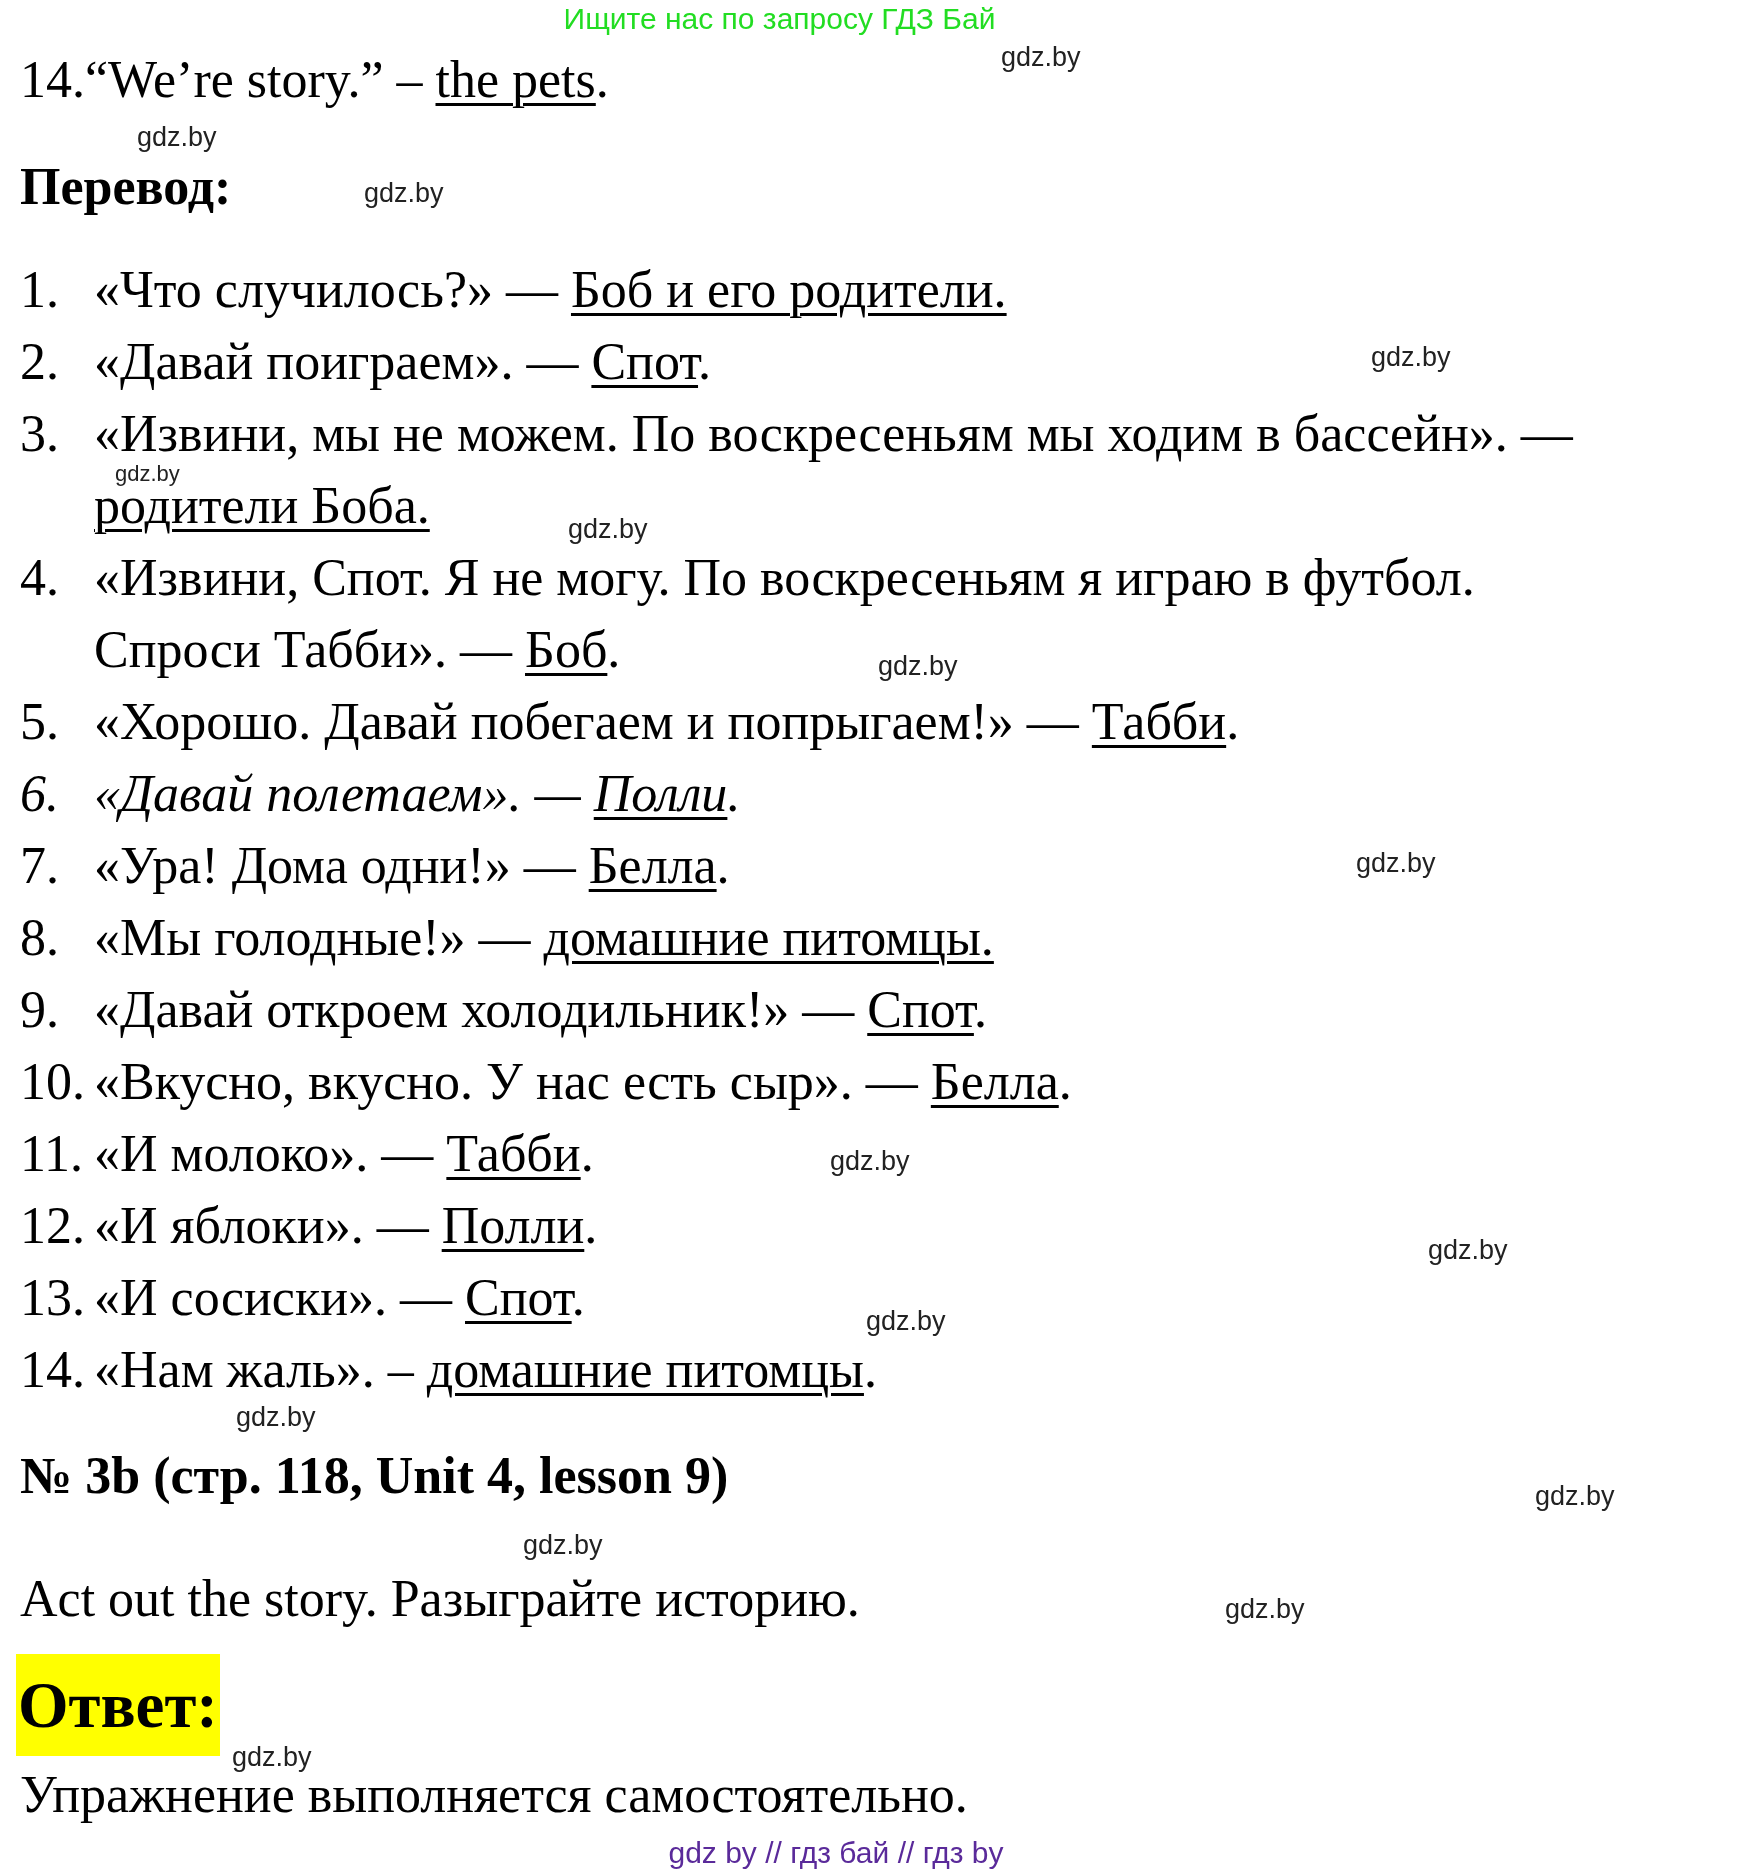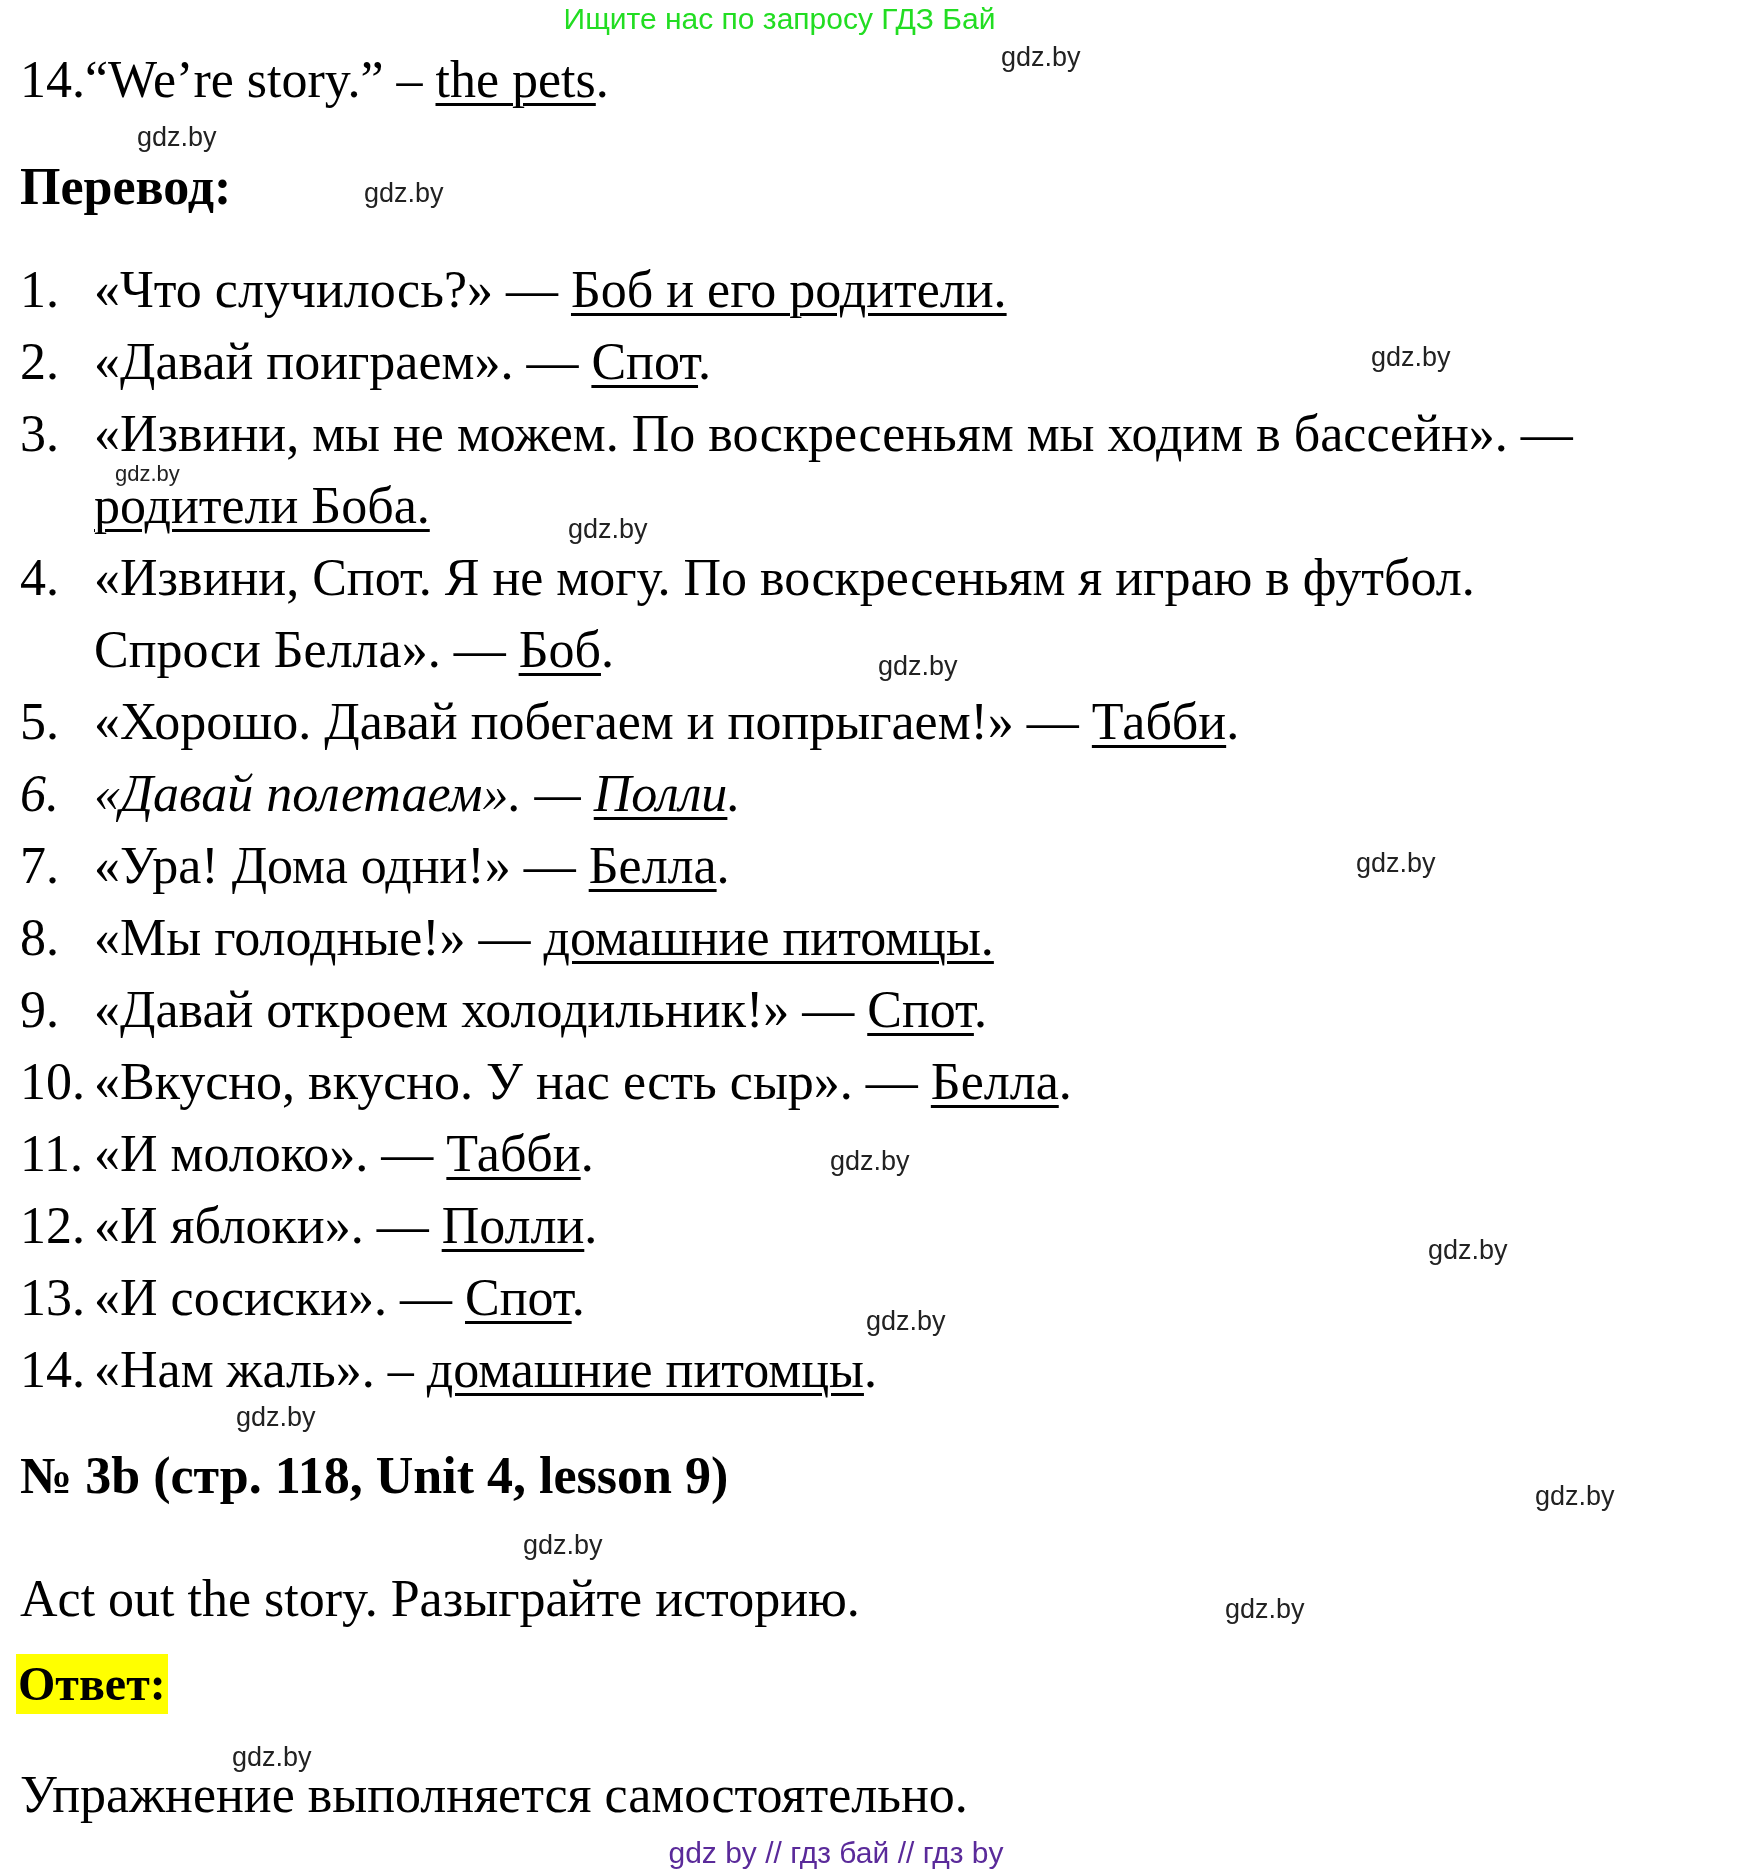--- a/index.html
+++ b/index.html
@@ -5,21 +5,21 @@
   html, body { margin:0; padding:0; background:#fff; }
   body { width:1764px; height:1876px; position:relative; overflow:hidden;
          font-family:"Liberation Serif", serif; color:#000; }
   .abs { position:absolute; white-space:nowrap; }
   .banner { left:0; width:1559px; top:2px; text-align:center; font-family:"Liberation Sans", sans-serif;
             font-size:30px; color:#22dd22; line-height:34px; }
   .line { font-size:52px; line-height:60px; left:20px; }
   .num { display:inline-block; width:74px; }
   .u { text-decoration:underline; text-decoration-thickness:3px; text-underline-offset:6px; }
   .heading { font-weight:bold; font-size:52px; line-height:60px; left:20px; }
-  .answer { font-weight:bold; font-size:48px; line-height:60px; left:16px; background:#ffff00; padding:0 2px; }
+  .answer { font-weight:bold; font-size:65px; line-height:60px; left:16px; background:#ffff00; padding:21px 2px; }
   .wm { font-family:"Liberation Sans", sans-serif; font-size:27px; color:#222; line-height:30px; }
   .footer { left:0; width:1672px; text-align:center; font-family:"Liberation Sans", sans-serif;
             font-size:30px; color:#5a2a9a; top:1836px; line-height:34px; }
 </style>
 </head>
 <body>
 
 <div class="abs banner">Ищите нас по запросу ГДЗ Бай</div>
 
 <div class="abs line" style="top:50px;">
@@ -27,21 +27,21 @@
 </div>
 
 <div class="abs heading" style="top:157px;">Перевод:</div>
 
 <div id="items">
     <div class="abs line" style="top: 260px;"><span class="num">1.</span><span>«Что случилось?» — </span><span class="u">Боб и его родители.</span><span></span></div>
     <div class="abs line" style="top: 332px;"><span class="num">2.</span><span>«Давай поиграем». — </span><span class="u">Спот</span><span>.</span></div>
     <div class="abs line" style="top: 404px;"><span class="num">3.</span><span>«Извини, мы не можем. По воскресеньям мы ходим в бассейн». —</span><span class="u"></span><span></span></div>
     <div class="abs line" style="top: 476px;"><span class="num"></span><span></span><span class="u">родители Боба.</span><span></span></div>
     <div class="abs line" style="top: 548px;"><span class="num">4.</span><span>«Извини, Спот. Я не могу. По воскресеньям я играю в футбол.</span><span class="u"></span><span></span></div>
-    <div class="abs line" style="top: 620px;"><span class="num"></span><span>Спроси Белла». — </span><span class="u">Боб</span><span>.</span></div>
+    <div class="abs line" style="top: 620px;"><span class="num"></span><span>Спроси Табби». — </span><span class="u">Боб</span><span>.</span></div>
     <div class="abs line" style="top: 692px;"><span class="num">5.</span><span>«Хорошо. Давай побегаем и попрыгаем!» — </span><span class="u">Табби</span><span>.</span></div>
     <div class="abs line" style="top: 764px; font-style: italic;"><span class="num">6.</span><span>«Давай полетаем». — </span><span class="u">Полли</span><span>.</span></div>
     <div class="abs line" style="top: 836px;"><span class="num">7.</span><span>«Ура! Дома одни!» — </span><span class="u">Белла</span><span>.</span></div>
     <div class="abs line" style="top: 908px;"><span class="num">8.</span><span>«Мы голодные!» — </span><span class="u">домашние питомцы.</span><span></span></div>
     <div class="abs line" style="top: 980px;"><span class="num">9.</span><span>«Давай откроем холодильник!» — </span><span class="u">Спот</span><span>.</span></div>
     <div class="abs line" style="top: 1052px;"><span class="num" style="width: 74px;">10.</span><span>«Вкусно, вкусно. У нас есть сыр». — </span><span class="u">Белла</span><span>.</span></div>
     <div class="abs line" style="top: 1124px;"><span class="num" style="width: 74px;">11.</span><span>«И молоко». — </span><span class="u">Табби</span><span>.</span></div>
     <div class="abs line" style="top: 1196px;"><span class="num" style="width: 74px;">12.</span><span>«И яблоки». — </span><span class="u">Полли</span><span>.</span></div>
     <div class="abs line" style="top: 1268px;"><span class="num" style="width: 74px;">13.</span><span>«И сосиски». — </span><span class="u">Спот</span><span>.</span></div>
     <div class="abs line" style="top: 1340px;"><span class="num" style="width: 74px;">14.</span><span>«Нам жаль». – </span><span class="u">домашние питомцы</span><span>.</span></div>

